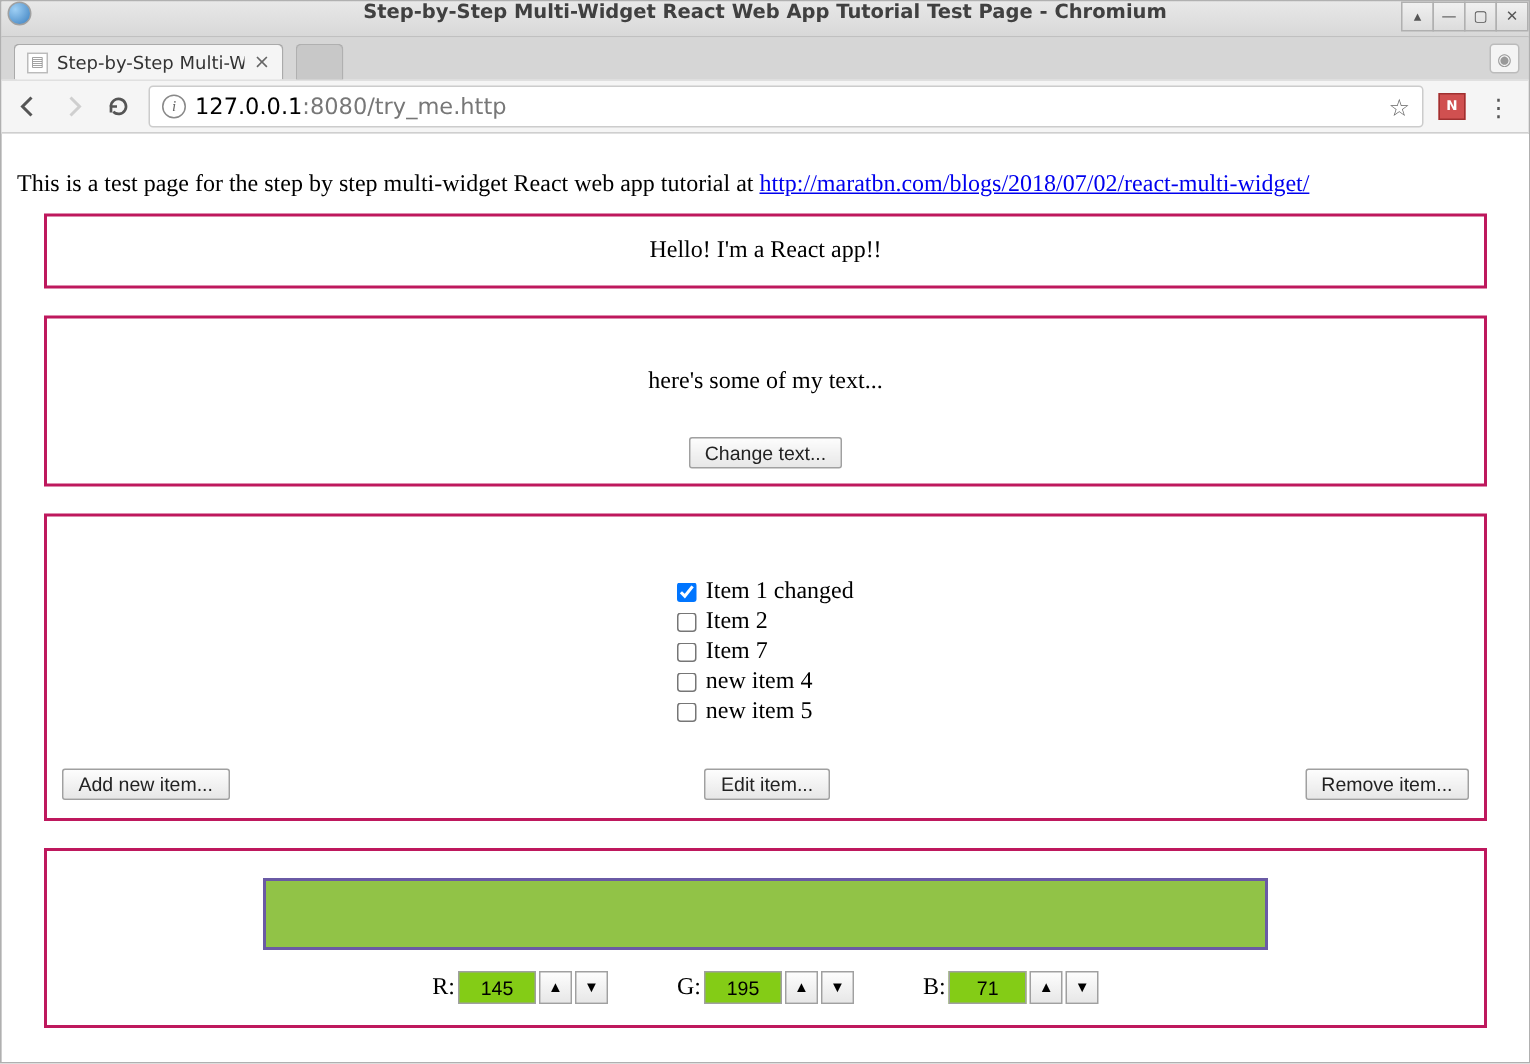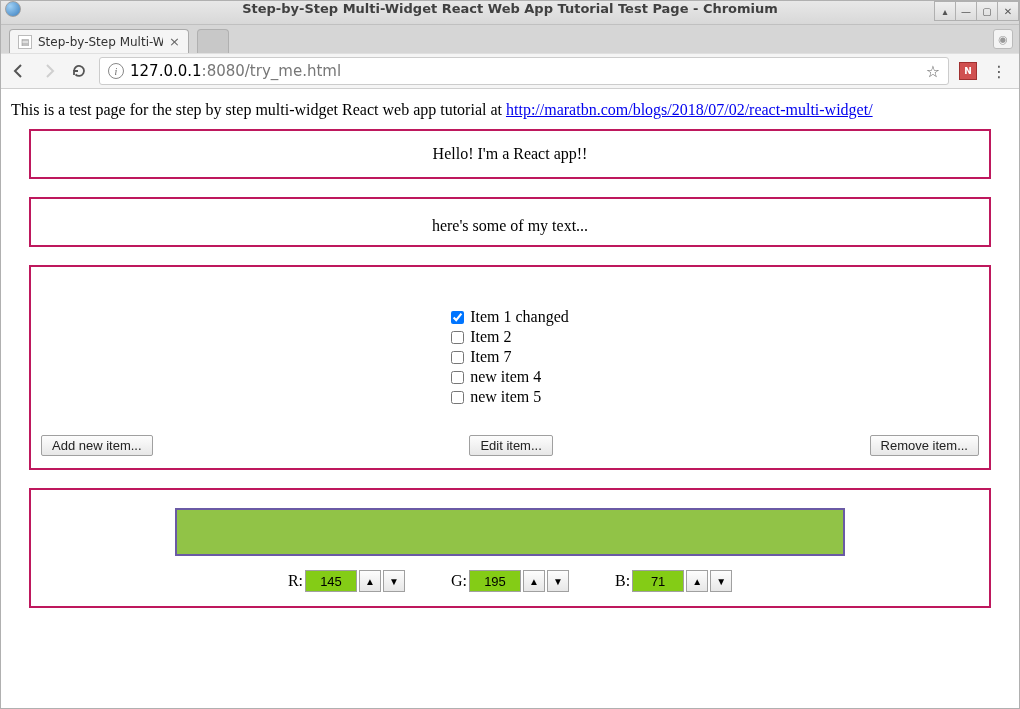--- a/index.html
+++ b/index.html
@@ -29,25 +29,25 @@
     .omnibox { flex: 1; height: 28px; background: #fff; border: 1px solid #ccc; border-radius: 3px; display: flex; align-items: center; padding: 0 8px; gap: 6px; }
     .omnibox-info { width: 16px; height: 16px; border: 1px solid #888; border-radius: 50%; display: flex; align-items: center; justify-content: center; font-size: 10px; color: #666; font-family: serif; font-style: italic; }
     .url-host { color: #000000; font-size: 15px; }
     .url-path { color: #777; font-size: 15px; }
     .star { color: #666; font-size: 16px; }
     .ext-icon { width: 18px; height: 18px; background: #d05050; border: 1px solid #a03030; display:flex; align-items:center; justify-content:center; color:white; font-size:9px; font-weight:bold; }
     .menu-dots { color: #555; font-size: 16px; padding: 0 4px; }
     
     
     .content { flex: 1; background: #fff; overflow: auto; padding: 8px 10px; font-family: "Times New Roman", serif; font-size: 16px; color: #000; }
-    .intro { margin: 4px 0 10px 0; }
+    .intro { margin: 17px 0 10px 0; }
     .intro a { color: #0000ee; text-decoration: underline; }
     
     .widget { border: 2px solid #be185d; margin: 8px 18px 18px 18px; padding: 14px 10px; text-align: center; }
-    .widget.compact { padding: 18px 10px 10px 10px; }
+    .widget.compact { padding: 33px 10px 10px 10px; }
     .widget-text { margin-bottom: 0; }
     
     .btn { font-family: Arial, sans-serif; font-size: 13px; padding: 2px 10px; background: linear-gradient(to bottom, #fdfdfd, #e7e7e7); border: 1px solid #a0a0a0; border-radius: 2px; color: #222; }
     .btn-group { margin-top: 28px; display: flex; justify-content: space-between; gap: 30px; }
     
     .list-wrap { display: flex; justify-content: center; margin-top: 26px; }
     .list { text-align: left; }
     .list-row { display: flex; align-items: center; gap: 4px; font-size: 16px; line-height: 20px; }
     .list-row input[type=checkbox] { width: 13px; height: 13px; margin: 0 2px 0 0; }
     
@@ -95,38 +95,41 @@
         </svg>
     </div>
     <div class="nav-btn">
       <svg width="16" height="16" viewBox="0 0 16 16">
           <path d="M3 8a5 5 0 1 1 1.5 3.5" stroke="#555" stroke-width="1.8" fill="none"></path>
           <path d="M3 12 L3 8 L7 8" stroke="#555" stroke-width="1.8" fill="none"></path>
         </svg>
     </div>
     <div class="omnibox">
       <div class="omnibox-info">i</div>
-      <span><span class="url-host">127.0.0.1</span><span class="url-path">:8080/try_me.html</span></span>
+      <span><span class="url-host">127.0.0.1</span><span class="url-path">:8080/try_me.http</span></span>
       <span style="margin-left:auto" class="star">☆</span>
     </div>
     <div class="ext-icon">N</div>
     <div class="menu-dots">⋮</div>
   </div>
 
   <div class="content">
     <div class="intro">
       <span>This is a test page for the step by step multi-widget React web app tutorial at </span><a href="#">http://maratbn.com/blogs/2018/07/02/react-multi-widget/</a>
     </div>
 
     <div class="widget">
       <div class="widget-text">Hello! I'm a React app!!</div>
     </div>
 
     <div class="widget compact">
       <div>here's some of my text...</div>
+      <div style="margin-top:28px;">
+        <button class="btn">Change text...</button>
+      </div>
     </div>
 
     <div class="widget" style="padding-bottom:12px;">
       <div class="list-wrap">
         <div class="list">
           <div class="list-row">
             <input type="checkbox" checked="" style="">
             <span>Item 1 changed</span>
           </div>
           <div class="list-row">

